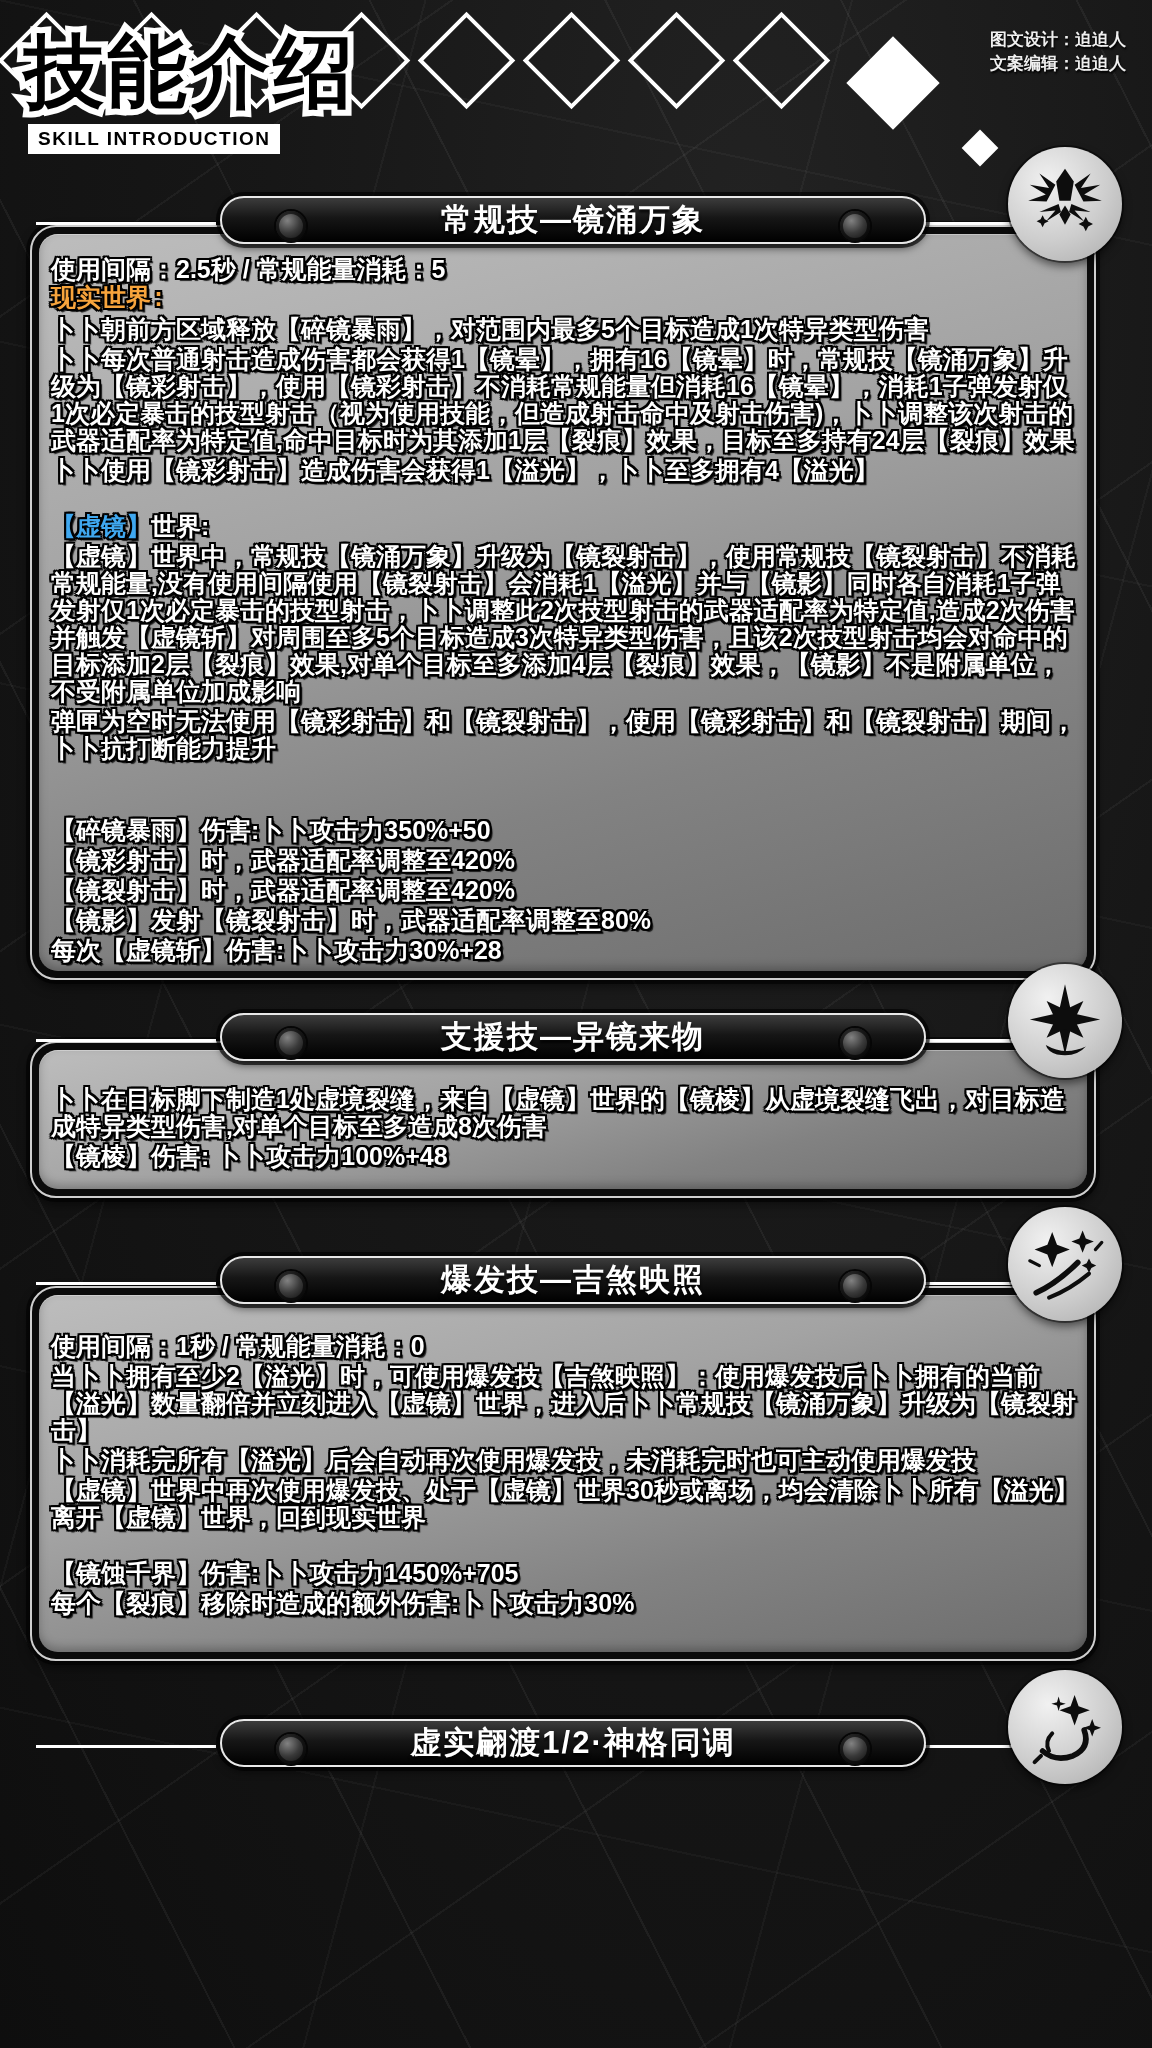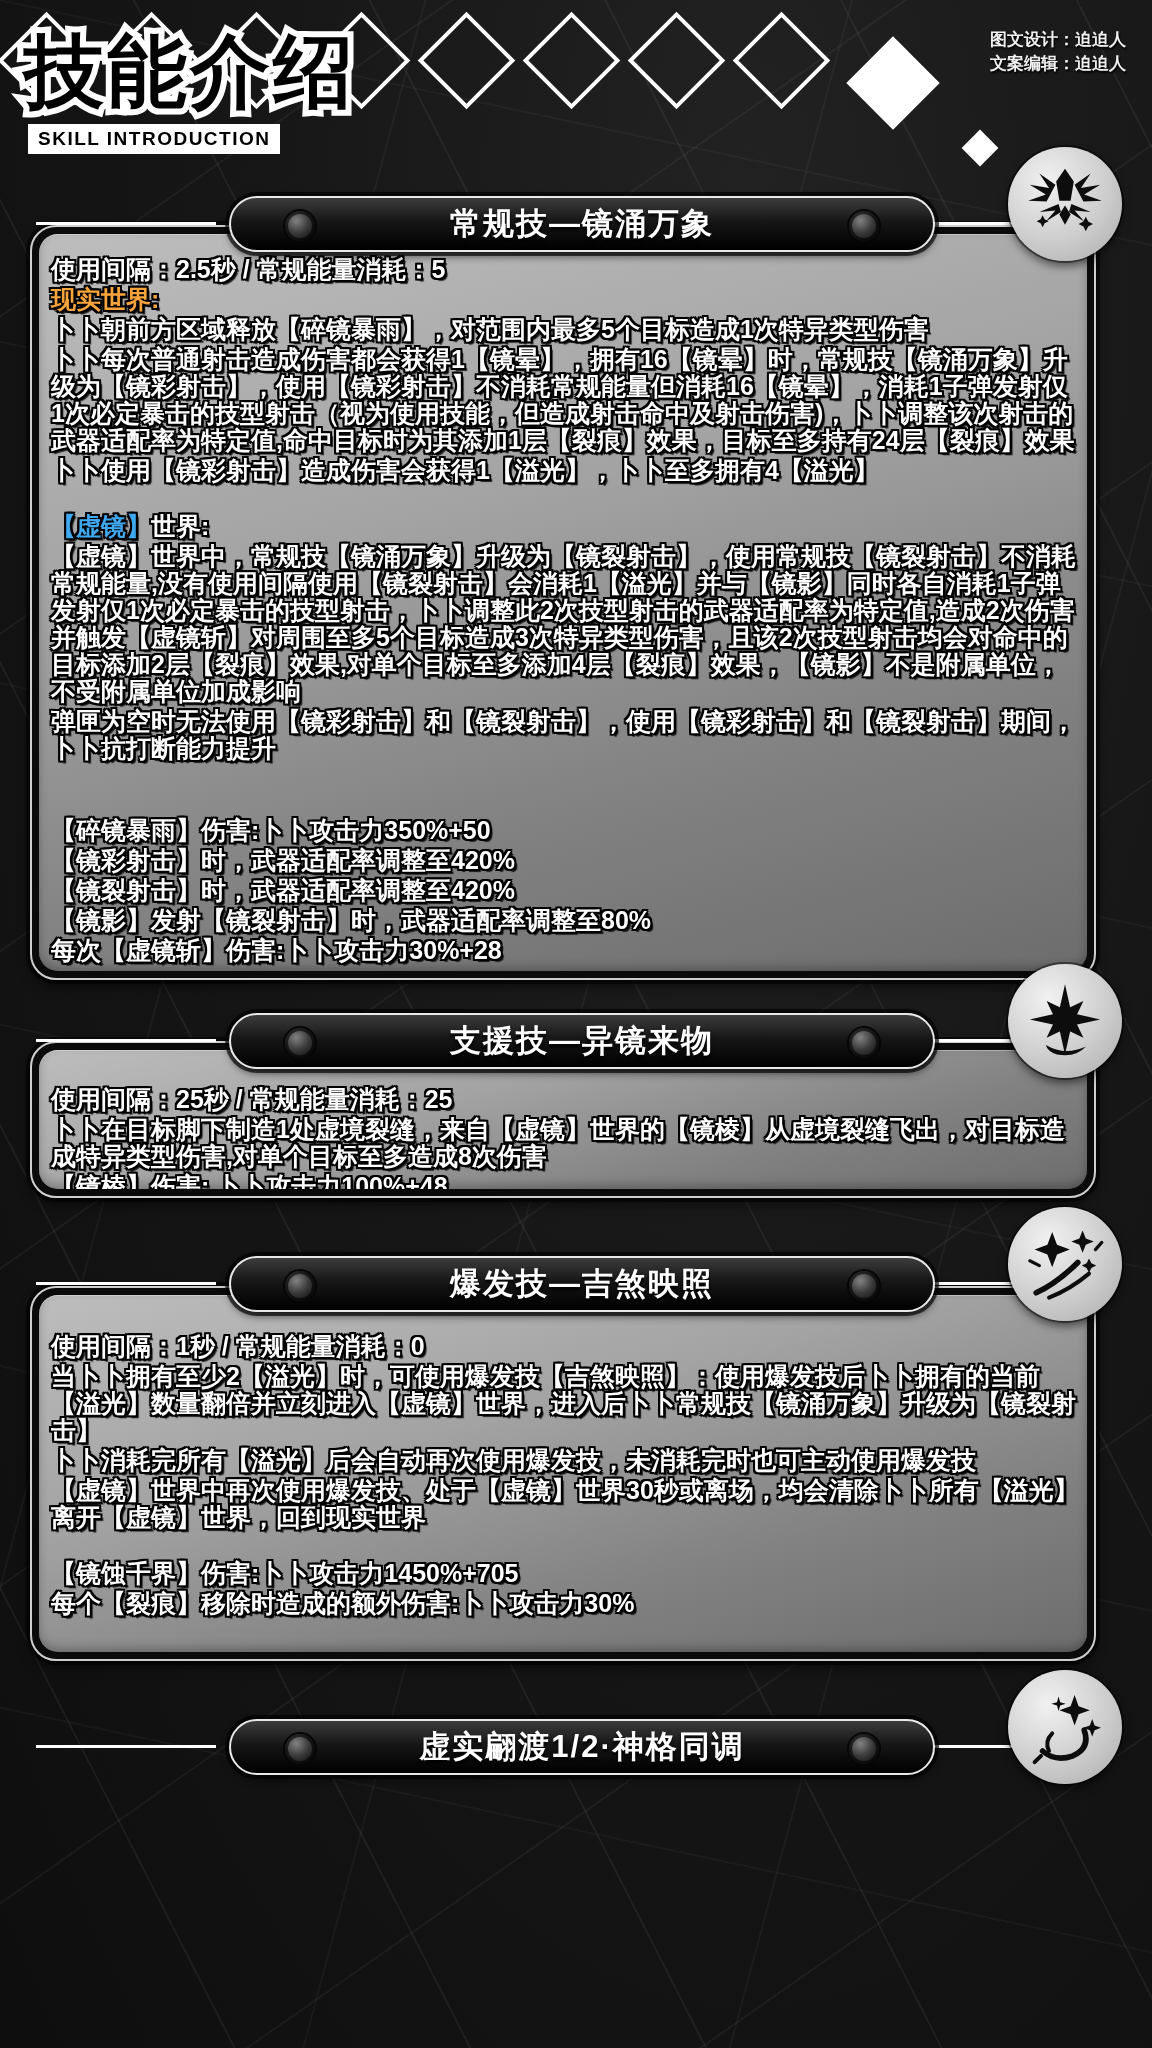--- a/index.html
+++ b/index.html
@@ -27,21 +27,21 @@
     font-size:19px;font-weight:bold;letter-spacing:1.5px;line-height:30px;height:30px;padding:0 10px;}
   .credits{position:absolute;right:26px;top:28px;text-align:right;color:#f0f0f0;
     font-size:17px;font-weight:bold;line-height:24px;text-shadow:1px 2px 2px #000;}
   
   .box{position:absolute;left:30px;width:1066px;box-sizing:border-box;border:2px solid #cfcfcf;
     border-radius:26px;background:#0b0b0b;padding:7px;z-index:1;
     box-shadow:0 0 0 4px rgba(0,0,0,.55),0 6px 12px rgba(0,0,0,.6);}
   .box-in{width:100%;height:100%;box-sizing:border-box;border-radius:19px;overflow:hidden;
     background:linear-gradient(165deg,#bdbdbd 0%,#a3a3a3 38%,#828282 70%,#6d6d6d 100%);
     box-shadow:inset 0 1px 0 rgba(255,255,255,.35), inset 0 -4px 10px rgba(0,0,0,.25);}
-  .bar{position:absolute;left:229px;width:706px;height:56px;box-sizing:border-box;z-index:3;
+  .bar{position:absolute;left:220px;width:706px;height:48px;box-sizing:border-box;z-index:3;
     border:2px solid #e8e8e8;border-radius:28px;
     background:linear-gradient(180deg,#3c3c3c 0%,#161616 45%,#000 100%);
     box-shadow:0 0 0 4px rgba(0,0,0,.65),0 4px 8px rgba(0,0,0,.6);
     display:flex;align-items:center;justify-content:center;}
   .bar-title{color:#fff;font-size:31px;font-weight:bold;letter-spacing:2px;
     text-shadow:0 3px 3px rgba(0,0,0,.95);}
   .bolt{position:absolute;top:11px;width:30px;height:30px;border-radius:50%;
     background:radial-gradient(circle at 38% 32%, #828282 0%, #3a3a3a 45%, #101010 85%);
     border:2px solid #060606;box-shadow:inset 0 0 0 3px rgba(0,0,0,.6);}
   .bolt-l{left:52px;} .bolt-r{right:52px;}
@@ -51,21 +51,21 @@
   .icon-circle{position:absolute;left:1008px;width:114px;height:114px;border-radius:50%;z-index:4;
     background:radial-gradient(circle at 35% 30%, #f1f1f1 0%, #cdcdcd 55%, #aaa 100%);
     box-shadow:0 0 0 2px rgba(0,0,0,.45),0 5px 10px rgba(0,0,0,.55);
     display:flex;align-items:center;justify-content:center;}
   .icon-circle svg{width:80px;height:80px;}
   
   .otl{margin:0 0 3px 0;color:#fff;font-weight:bold;font-size:25px;line-height:27px;
     word-break:break-all;
     text-shadow:2px 0 0 #000,-2px 0 0 #000,0 2px 0 #000,0 -2px 0 #000,
       2px 2px 0 #000,-2px -2px 0 #000,2px -2px 0 #000,-2px 2px 0 #000,3px 3px 1px rgba(0,0,0,.8);}
-  .label-orange{color:#f7a43c;}
+  .label-orange{color:#f7a43c;font-family:Liberation Mono, monospace;}
   .label-blue{color:#3fa8f0;}
   .gap{height:26px;} .gap-lg{height:52px;}
   
   .p1-box{top:225px;height:755px;} .p1-bar{top:196px;} .p1-icon{top:147px;}
   .p1-conn{top:222px;}
   .p1-in{padding:22px 8px 20px 12px;}
   .p2-box{top:1041px;height:157px;} .p2-bar{top:1013px;} .p2-icon{top:964px;}
   .p2-conn{top:1039px;}
   .p2-in{padding:36px 8px 8px 12px;}
   .p3-box{top:1286px;height:375px;} .p3-bar{top:1256px;} .p3-icon{top:1207px;}
@@ -141,21 +141,20 @@
         <path d="M58 50 L82 60 L62 58 L74 72 L55 60 Z"></path>
         <path d="M50 52 L57 63 L50 76 L43 63 Z"></path>
         <path d="M76 66 l3 6 6 3 -6 3 -3 6 -3 -6 -6 -3 6 -3 z"></path>
         <path d="M22 64 l2.5 5 5 2.5 -5 2.5 -2.5 5 -2.5 -5 -5 -2.5 5 -2.5 z"></path>
       </g>
     </svg>
   </div>
 
   <div class="box p2-box">
     <div class="box-in p2-in">
-      <p class="otl">使用间隔：25秒 / 常规能量消耗：25</p>
       <p class="otl">卜卜在目标脚下制造1处虚境裂缝，来自【虚镜】世界的【镜棱】从虚境裂缝飞出，对目标造成特异类型伤害,对单个目标至多造成8次伤害</p>
       <p class="otl">【镜棱】伤害: 卜卜攻击力100%+48</p>
     </div>
   </div>
   <div class="conn conn-l p2-conn"></div>
   <div class="conn conn-r p2-conn"></div>
   <div class="bar p2-bar">
     <span class="bolt bolt-l"></span>
     <span class="bar-title">支援技—异镜来物</span>
     <span class="bolt bolt-r"></span>

